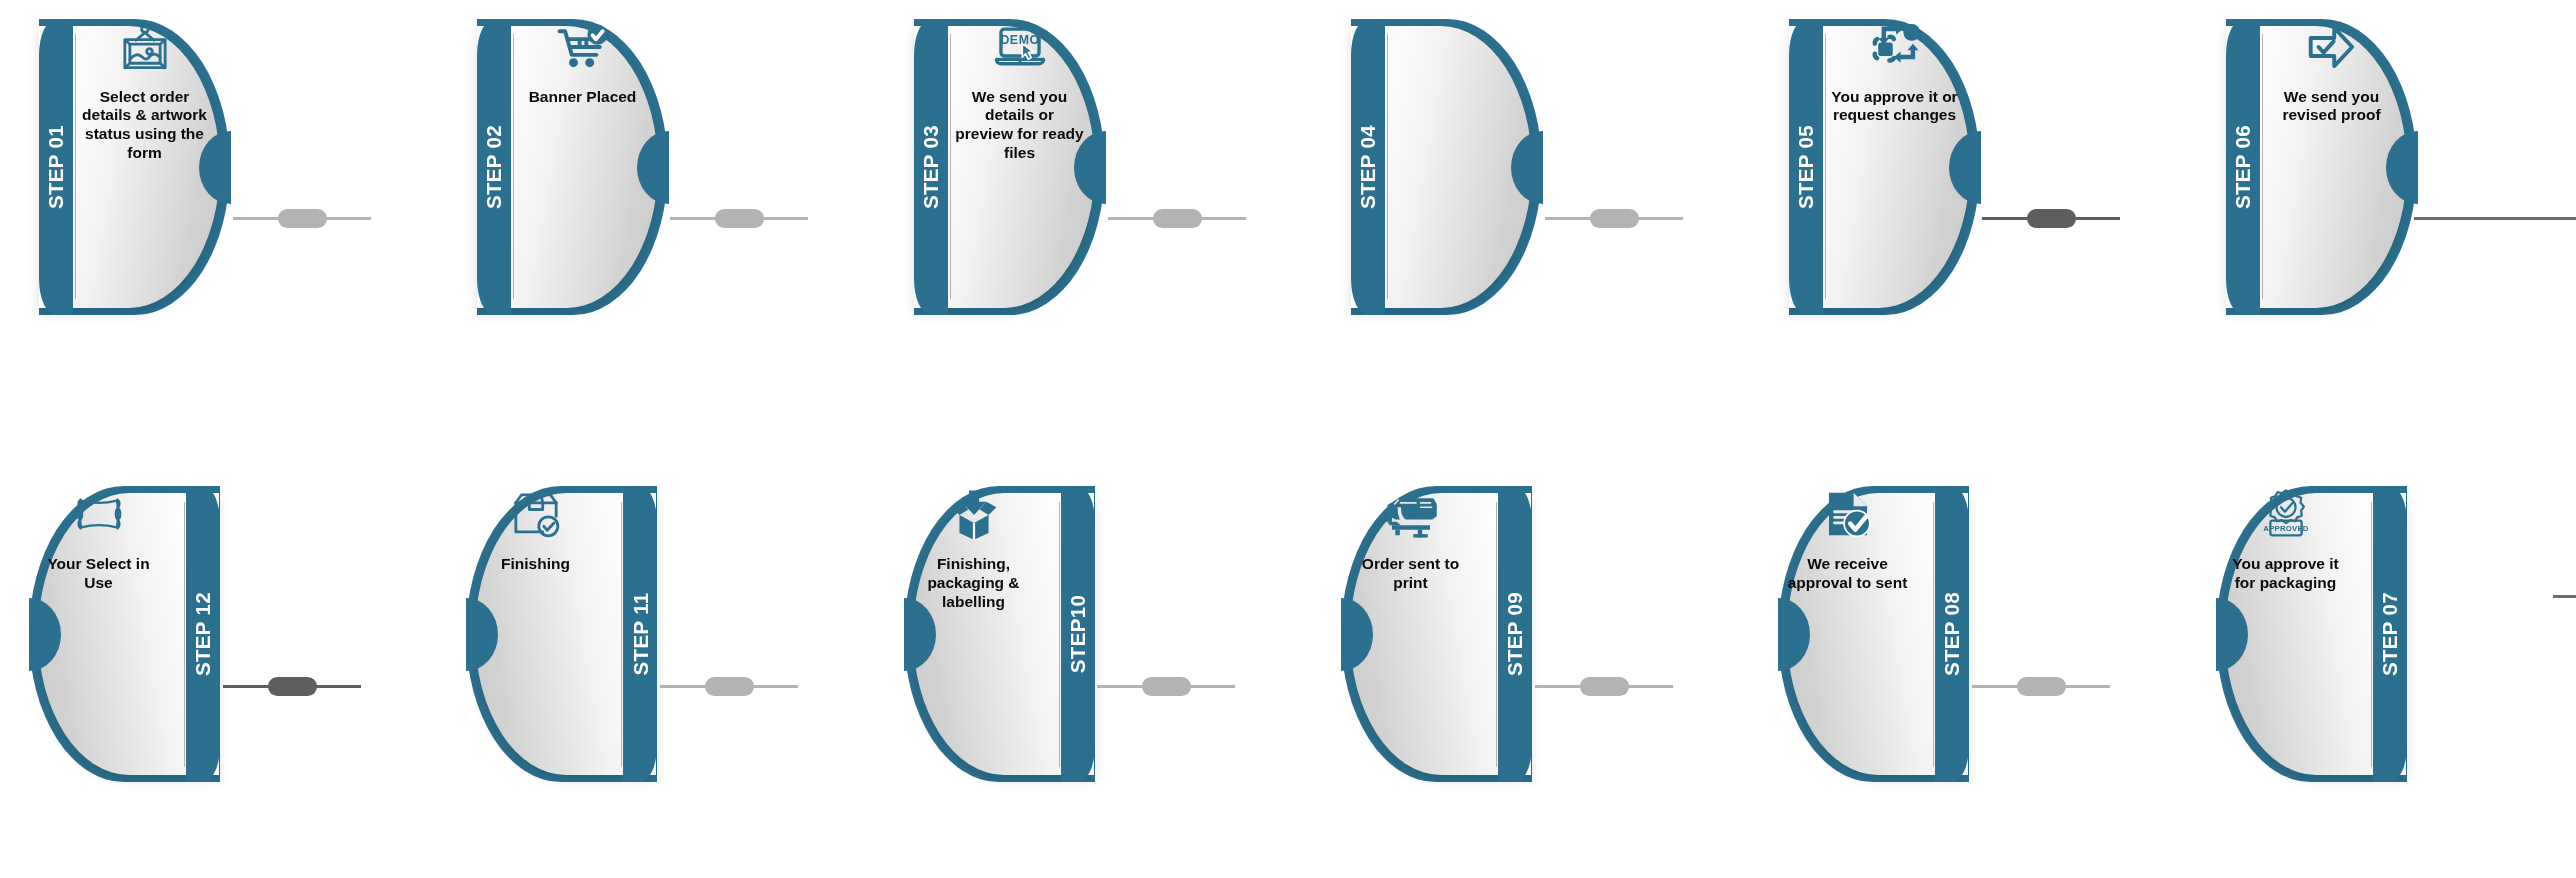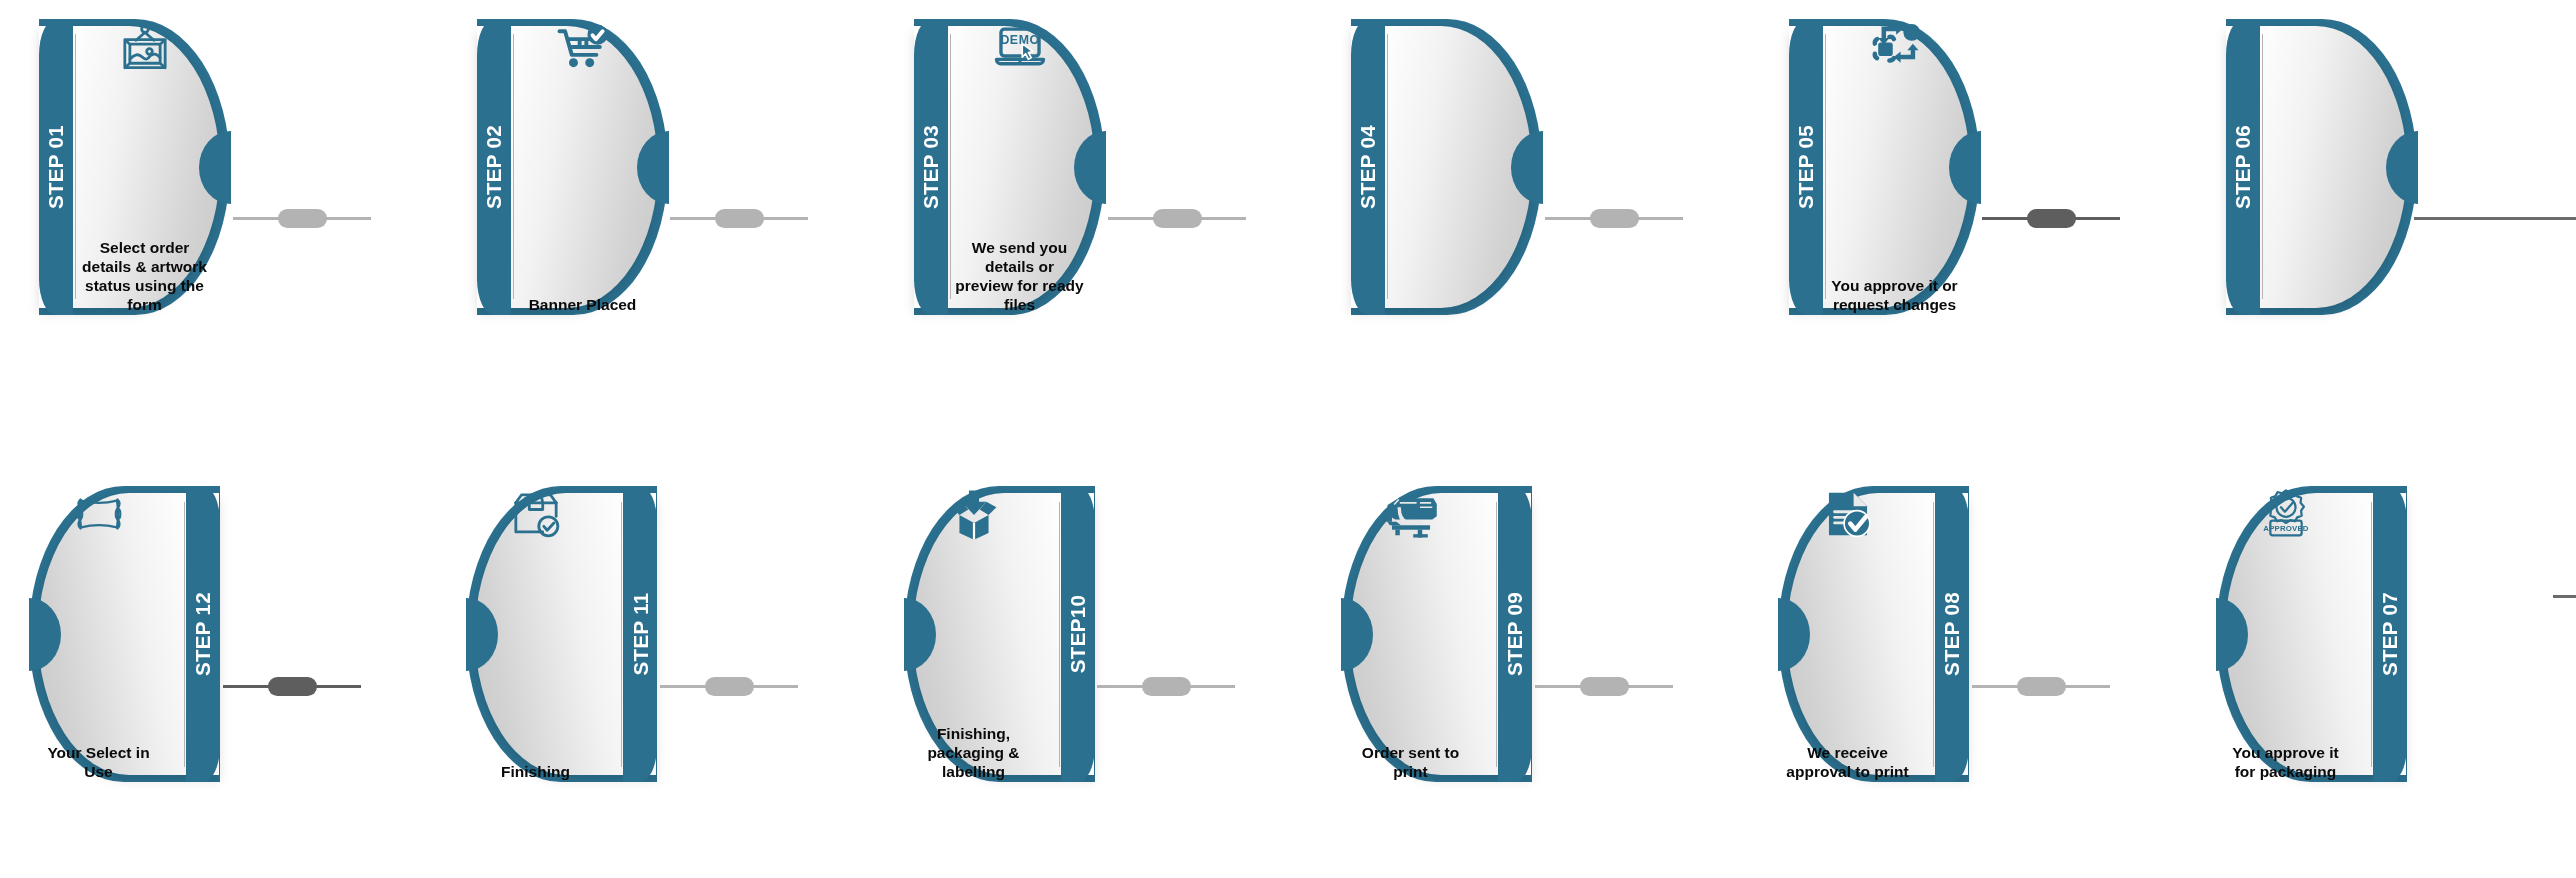--- a/index.html
+++ b/index.html
@@ -85,22 +85,22 @@
     right: auto; left: -0.5px;
     border-radius: 0 32px 32px 0 / 0 37px 37px 0;
   }
 
   
   .content {
     position: absolute;
     top: 0; left: 39px;
     width: 133px; height: 296px;
     display: flex; flex-direction: column;
-    align-items: center; justify-content: space-between;
-    gap: 0;
+    align-items: center; justify-content: flex-start;
+    gap: 13px;
   }
   .node.flip .content { left: 3px; }
 
   .icon { width: 56px; height: 56px; display: block; }
   .icon svg { width: 100%; height: 100%; display: block; }
 
   .caption {
     text-align: center;
     font-size: 15.5px;
     line-height: 1.22;
@@ -271,20 +271,29 @@
   </div>
 
   <div class="node" style="left:2226px; top:18.5px;">
     <div class="arc"></div>
     <div class="disc"></div>
     <div class="knob"></div>
     <div class="bar">
       <span>STEP 06</span>
     </div>
     <div class="hair"></div>
+    <div class="content">
+      <div class="icon">
+        <svg viewBox="0 0 100 100" fill="none" stroke="#2B708F" stroke-width="7" stroke-linejoin="round" stroke-linecap="round">
+          <path d="M12 34 h42 v-18 l32 34 l-32 34 v-18 h-42 z"></path>
+          <path d="M26 50 l9 10 l18 -20"></path>
+        </svg>
+      </div>
+      <div class="caption">We send you revised proof</div>
+    </div>
   </div>
 
   <div class="wrap-h-top" style="left:2414px; top:217px; width:267px;"></div>
 
   <div class="wrap-h-bot" style="left:2553px; top:595px; width:107px;"></div>
 
   <div class="node flip" style="left:29px; top:486px;">
     <div class="arc"></div>
     <div class="disc"></div>
     <div class="knob"></div>
@@ -417,21 +426,21 @@
         <svg viewBox="0 0 100 100">
           <path d="M16 12 h44 l24 24 v52 H16 z" fill="#2B708F"></path>
           <path d="M60 12 v24 h24 z" fill="#e9e9e9"></path>
           <g stroke="#e9e9e9" stroke-width="5" stroke-linecap="round">
             <path d="M26 46 h38 M26 56 h30 M26 66 h22"></path>
           </g>
           <circle cx="66" cy="67" r="23" fill="#2B708F" stroke="#ffffff" stroke-width="3"></circle>
           <path d="M54 67 l9 11 l19 -23" fill="none" stroke="#ffffff" stroke-width="8" stroke-linecap="round" stroke-linejoin="round"></path>
         </svg>
       </div>
-      <div class="caption">We receive approval to print</div>
+      <div class="caption">We receive approval to sent</div>
     </div>
   </div>
 
   <div class="conn" style="left:1972px; top:685px; width:138px;">
     <div class="pill"></div>
   </div>
 
   <div class="node flip" style="left:2216px; top:486px;">
     <div class="arc"></div>
     <div class="disc"></div>

